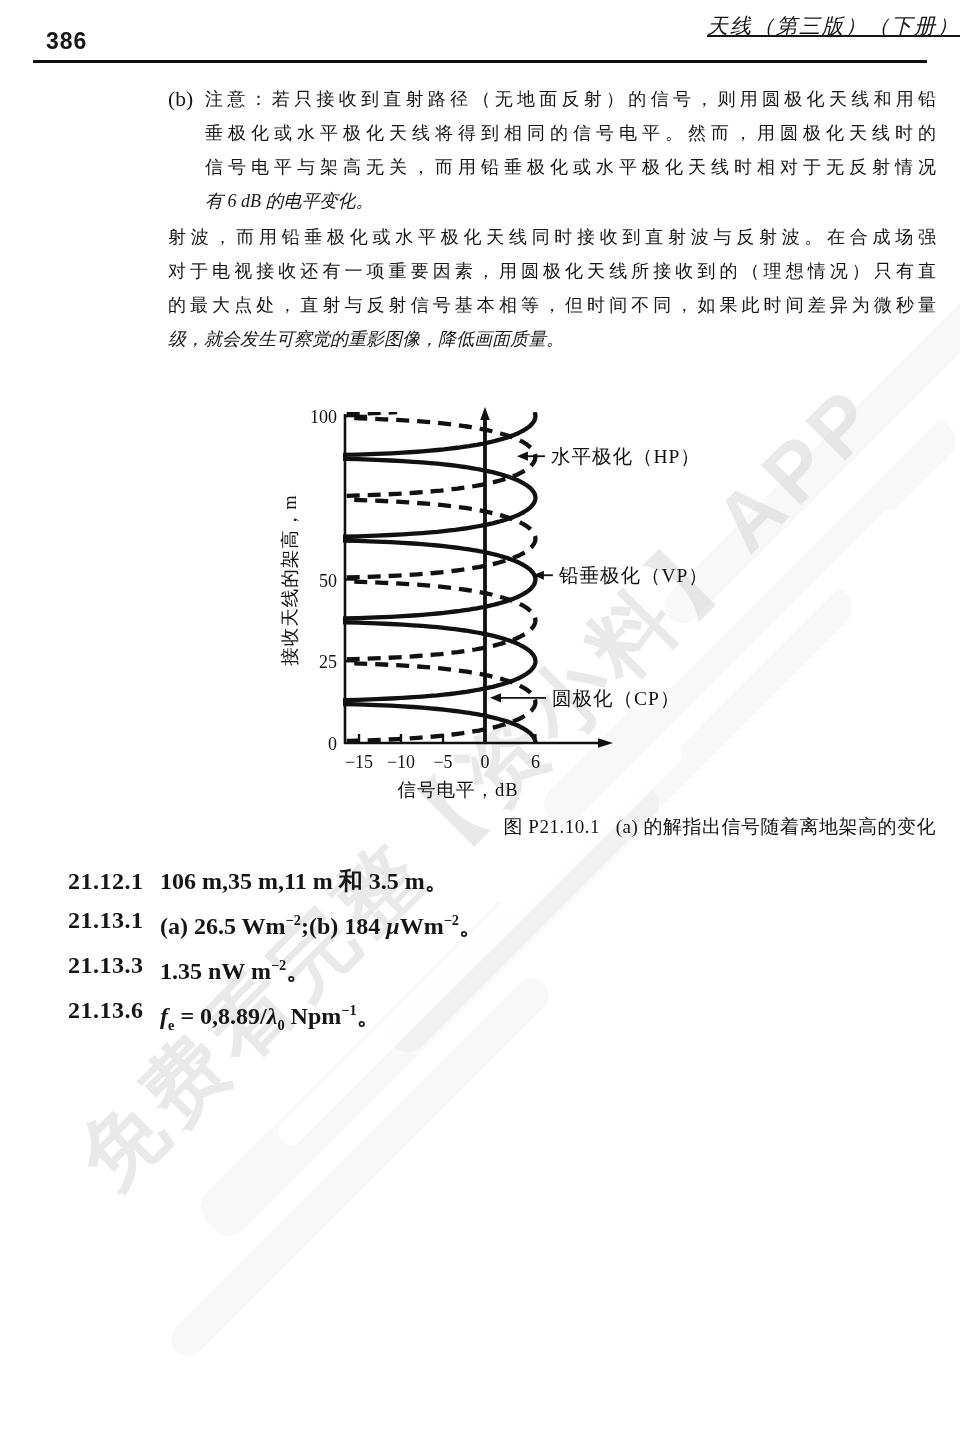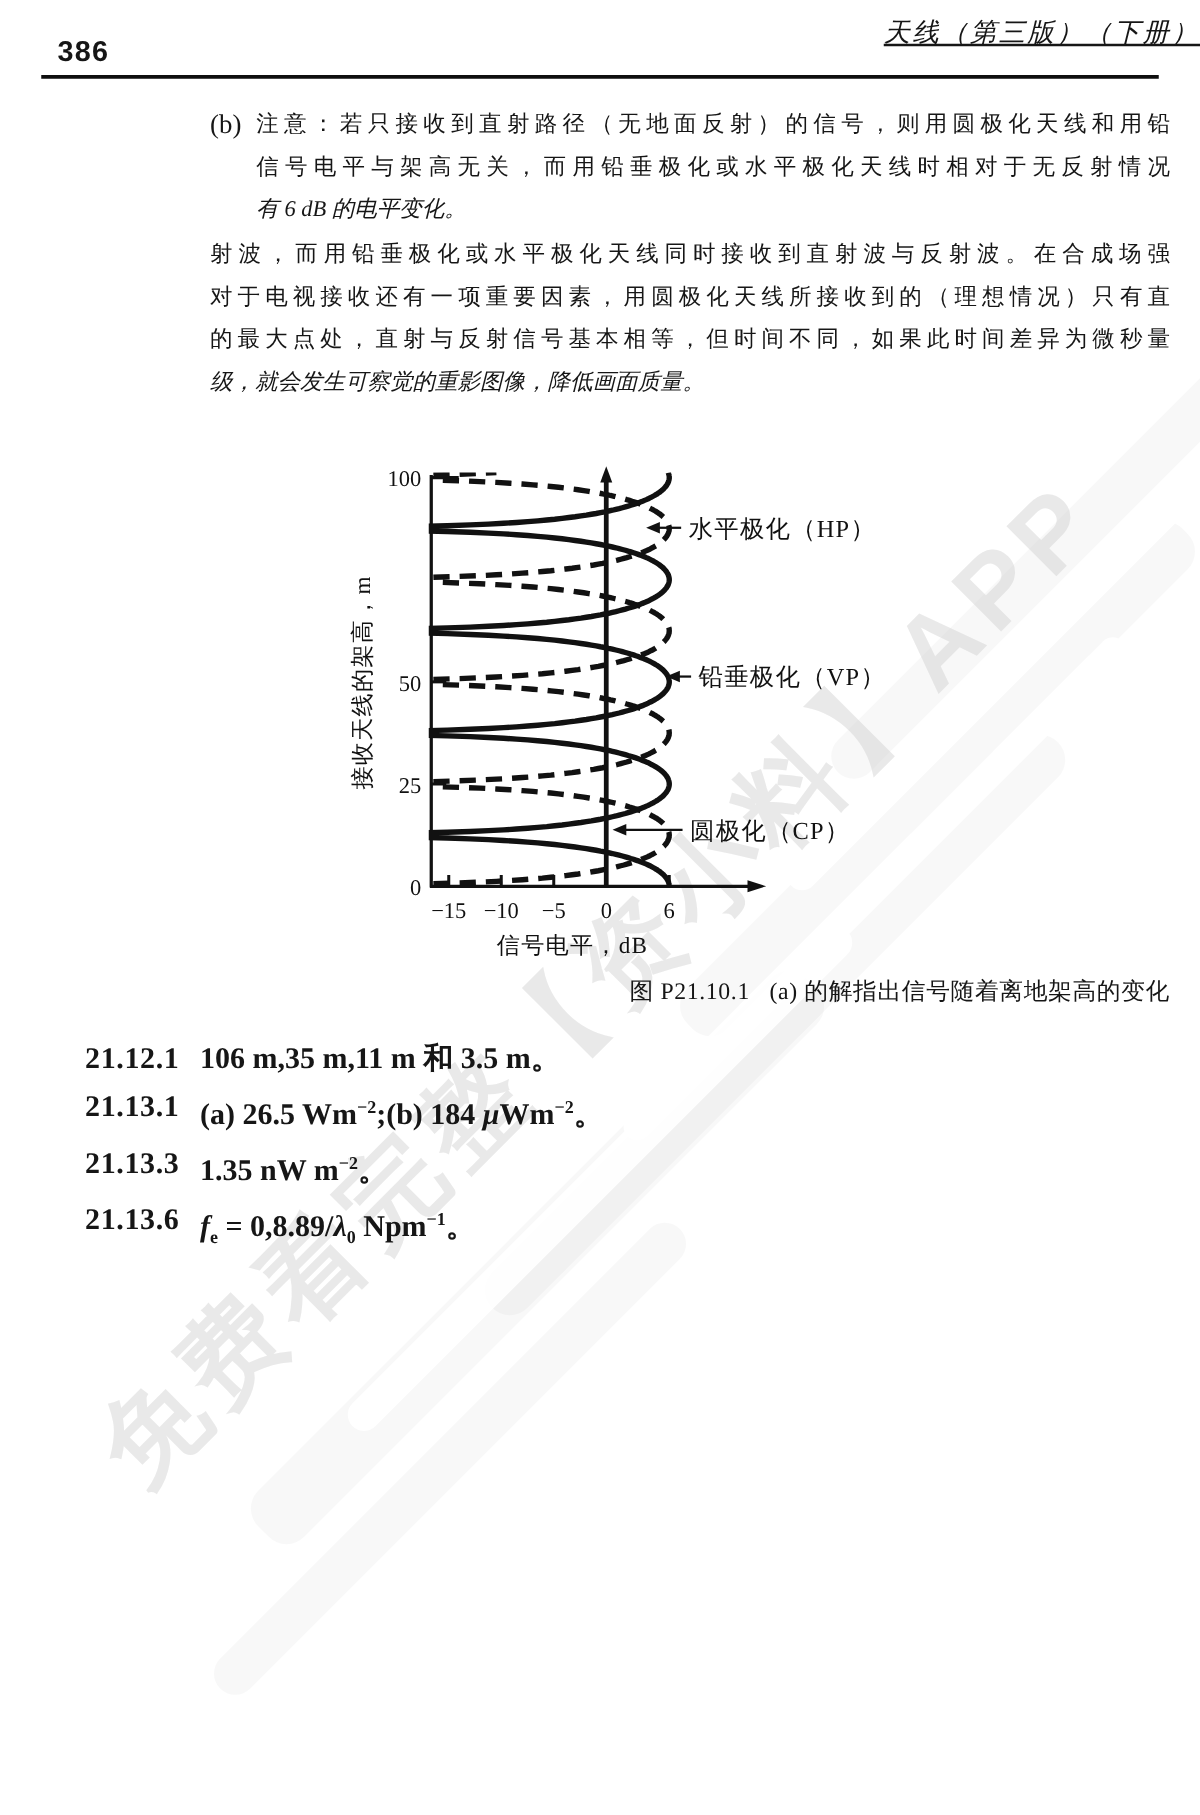--- a/index.html
+++ b/index.html
@@ -73,20 +73,21 @@
     <div class="book-title">天线（第三版）（下册）</div>
   </div>
   <div class="rule"></div>
 
   <div class="content">
 
     <div class="item-b">
       <div class="marker">(b)</div>
       <div class="blines">
         <div class="bodyline">注意：若只接收到直射路径（无地面反射）的信号，则用圆极化天线和用铅</div>
+        <div class="bodyline">垂极化或水平极化天线将得到相同的信号电平。然而，用圆极化天线时的</div>
         <div class="bodyline">信号电平与架高无关，而用铅垂极化或水平极化天线时相对于无反射情况</div>
         <div class="bodyline lastline">有 6 dB 的电平变化。</div>
       </div>
     </div>
 
     <div class="para2">
       <div class="bodyline">射波，而用铅垂极化或水平极化天线同时接收到直射波与反射波。在合成场强</div>
       <div class="bodyline">对于电视接收还有一项重要因素，用圆极化天线所接收到的（理想情况）只有直</div>
       <div class="bodyline">的最大点处，直射与反射信号基本相等，但时间不同，如果此时间差异为微秒量</div>
       <div class="bodyline lastline">级，就会发生可察觉的重影图像，降低画面质量。</div>

